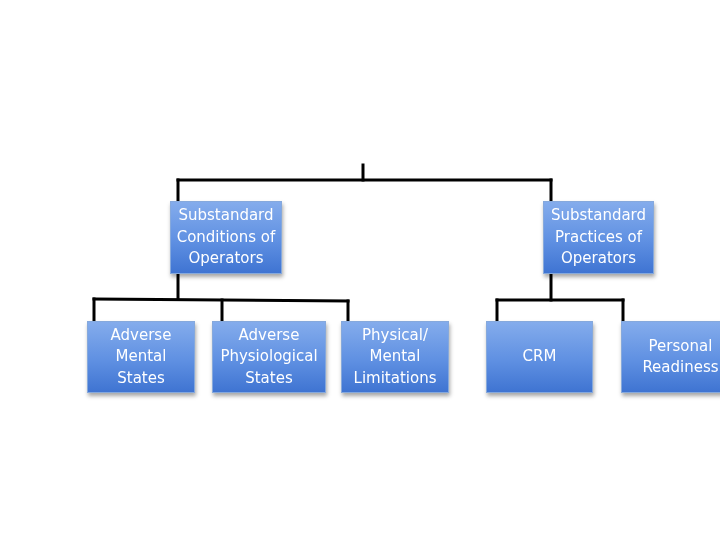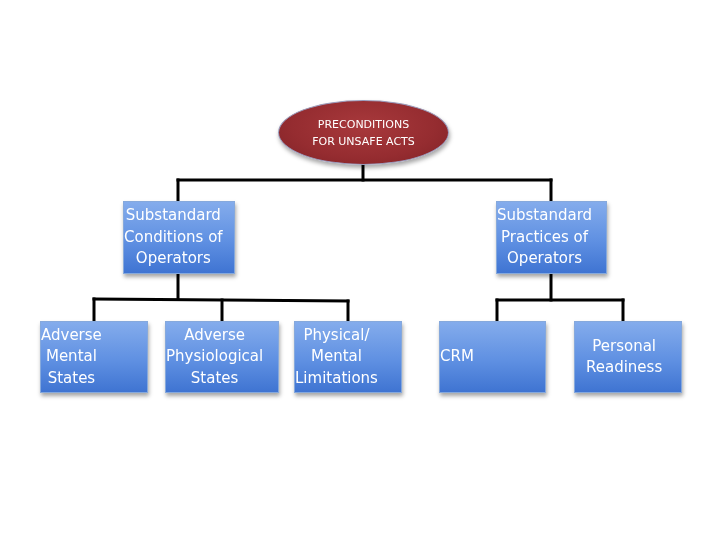--- a/index.html
+++ b/index.html
@@ -1,28 +1,29 @@
 <!DOCTYPE html>
 <html><head>
 <meta charset="utf-8">
 <style>
   html, body { margin: 0; padding: 0; background: #ffffff; }
   body { width: 720px; height: 540px; position: relative; overflow: hidden; font-family: "DejaVu Sans", "Liberation Sans", sans-serif; }
   #canvas { position: absolute; left: 0; top: 0; width: 720px; height: 540px; }
   .box {
     position: absolute;
-    display: flex; align-items: center; justify-content: flex-start;
+    display: flex; align-items: center; justify-content: center;
     text-align: center;
     color: #ffffff;
     font-size: 15px;
     line-height: 21.5px;
     background: linear-gradient(to bottom, #84acec 0%, #5f90e2 55%, #3f74d2 100%);
     border: 1px solid #86a9dc;
     box-shadow: 1px 3px 4px rgba(0,0,0,0.35);
     box-sizing: border-box;
+    margin-left: 47px;
   }
   .box span { white-space: pre-line; }
   .oval {
     position: absolute;
     left: 278px; top: 100px; width: 171px; height: 65px;
     border-radius: 50%;
     background: radial-gradient(ellipse at 50% 40%, #a8393c 0%, #952c30 60%, #7f2126 100%);
     border: 1px solid #9a9aba;
     box-shadow: 1px 3px 4px rgba(0,0,0,0.35);
     display: flex; align-items: center; justify-content: center;
@@ -49,24 +50,20 @@
     <line x1="94" y1="299" x2="94" y2="321"></line>
     <line x1="222" y1="300" x2="222" y2="321"></line>
     <line x1="348" y1="301" x2="348" y2="321"></line>
 
     <line x1="551" y1="274" x2="551" y2="300"></line>
     <line x1="497" y1="300" x2="623" y2="300"></line>
     <line x1="497" y1="300" x2="497" y2="321"></line>
     <line x1="623" y1="300" x2="623" y2="321"></line>
   </svg>
 
-  <div class="oval">
-    <span>PRECONDITIONS
-FOR UNSAFE ACTS</span>
-  </div>
 
   <div class="box" style="left:123px;top:201px;width:112px;height:73px;">
     <span>Substandard
 Conditions of
 Operators</span>
   </div>
   <div class="box" style="left:496px;top:201px;width:111px;height:73px;">
     <span>Substandard
 Practices of
 Operators</span>

